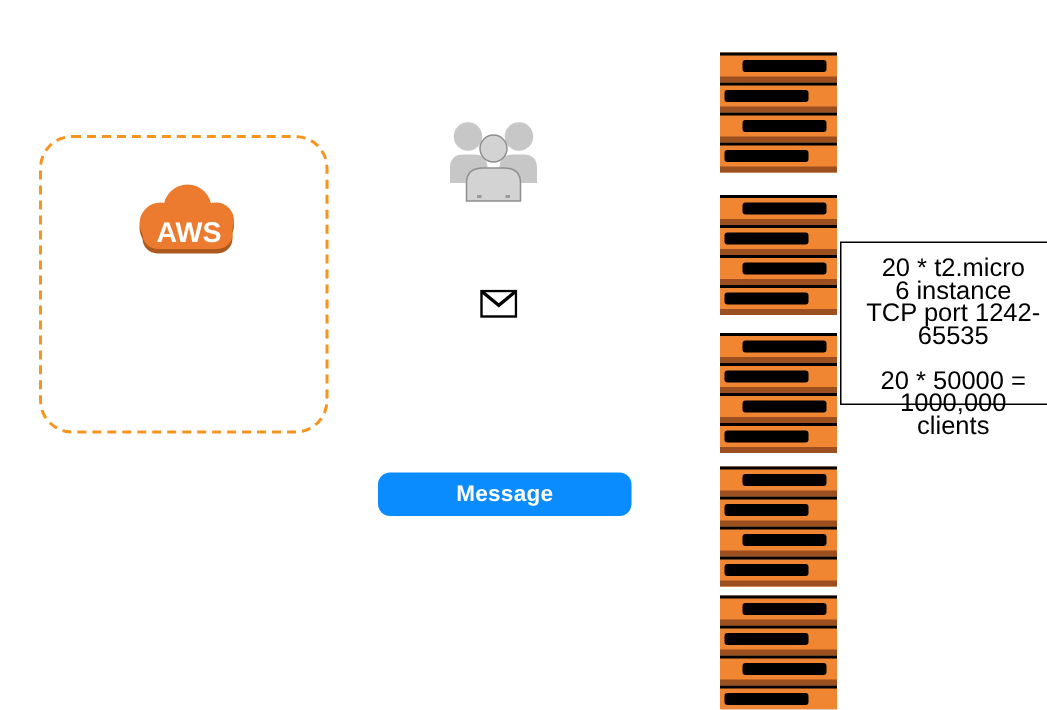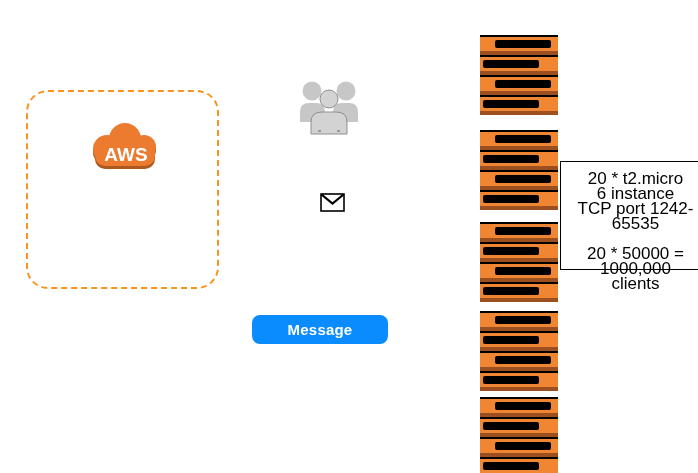--- a/index.html
+++ b/index.html
@@ -42,21 +42,21 @@
   .envelope {
     position: absolute;
     left: 296px; top: 193px;
     width: 25px; height: 19px;
   }
 
   
   .message-btn {
     position: absolute;
     left: 228px; top: 315px;
-    width: 136px; height: 29px;
+    width: 169px; height: 29px;
     background: var(--msg-blue, #0A8CFE);
     border-radius: 8px;
     color: #ffffff;
     font-size: 15px;
     font-weight: 600;
     display: flex;
     align-items: center;
     justify-content: center;
     letter-spacing: 0.2px;
   }

